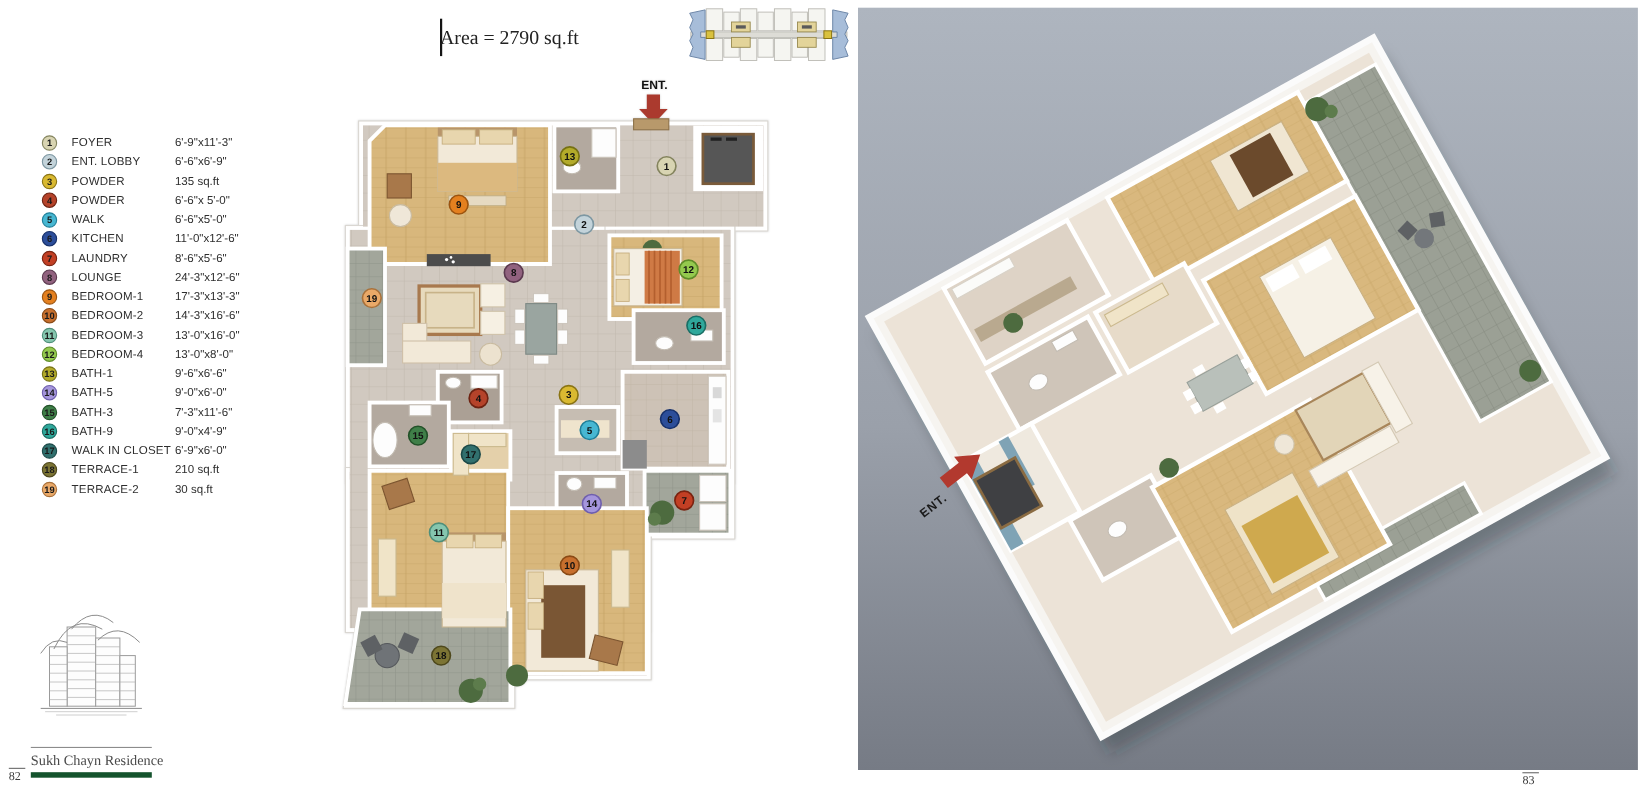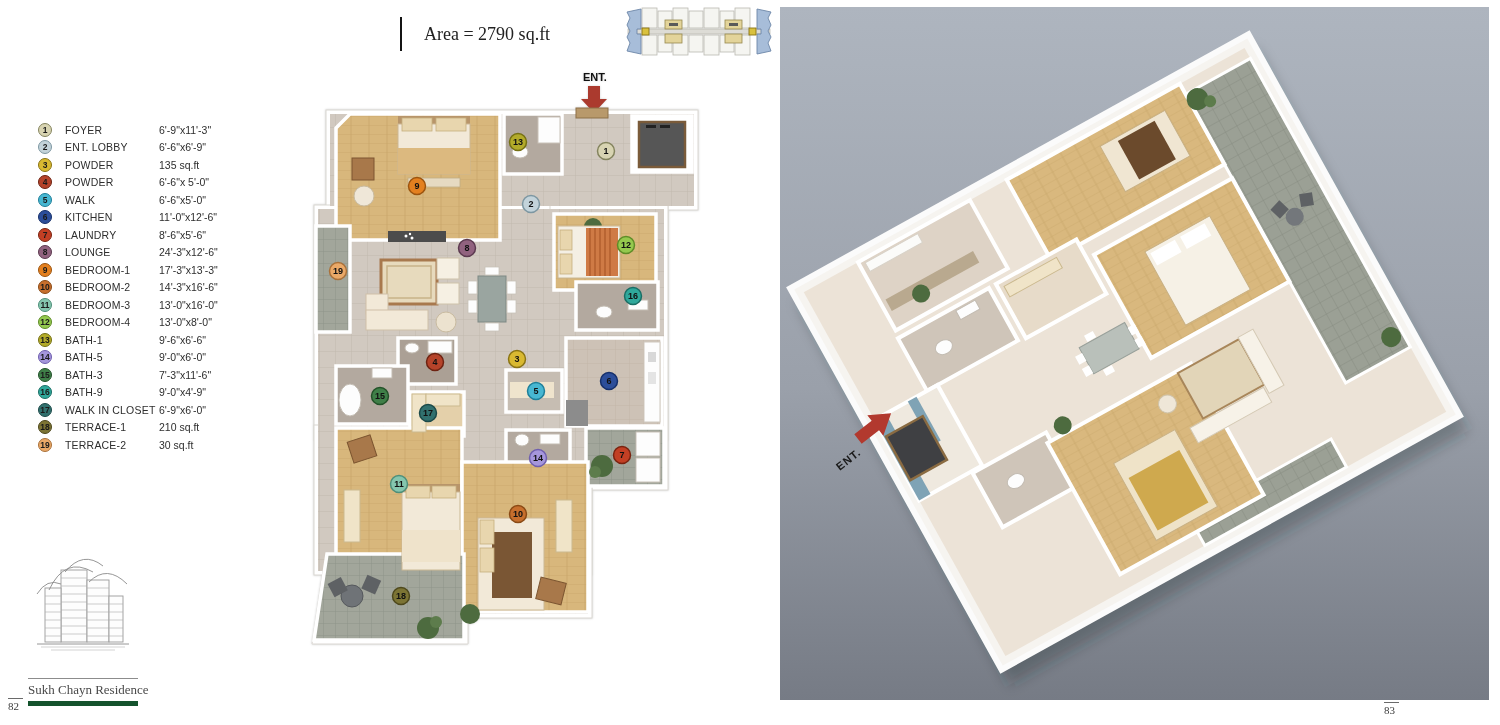--- a/index.html
+++ b/index.html
@@ -2,21 +2,21 @@
 <html><head>
 <meta charset="utf-8">
 <style>
   html,body{margin:0;padding:0;background:#fff;}
   #page{position:relative;width:1500px;height:725px;background:#fff;overflow:hidden;
         font-family:"Liberation Sans","DejaVu Sans",sans-serif;}
   
   #title{position:absolute;left:64px;top:12px;font-family:"Liberation Serif","DejaVu Serif",serif;
          font-size:31px;color:#141414;letter-spacing:.5px;white-space:nowrap;}
   #title-divider{position:absolute;left:400px;top:17px;width:2px;height:34px;background:#141414;}
-  #area-label{position:absolute;left:424px;top:24px;font-family:"Liberation Serif","DejaVu Serif",serif;
+  #area-label{position:absolute;left:400px;top:24px;font-family:"Liberation Serif","DejaVu Serif",serif;
          font-size:18px;color:#222;white-space:nowrap;}
   
   #keyplan{position:absolute;left:625px;top:3px;}
   
   #legend{position:absolute;left:38px;top:121px;}
   .lrow{display:flex;align-items:center;height:17.5px;}
   .lbadge{width:14px;height:14px;border-radius:50%;display:flex;align-items:center;justify-content:center;
           font-size:8.5px;font-weight:bold;color:#1a1a1a;box-sizing:border-box;flex:0 0 14px;}
   .lname{margin-left:13px;width:94px;font-size:10.5px;color:#2e2e2e;letter-spacing:.2px;white-space:nowrap;}
   .ldim{font-size:10.5px;color:#2e2e2e;white-space:nowrap;}

